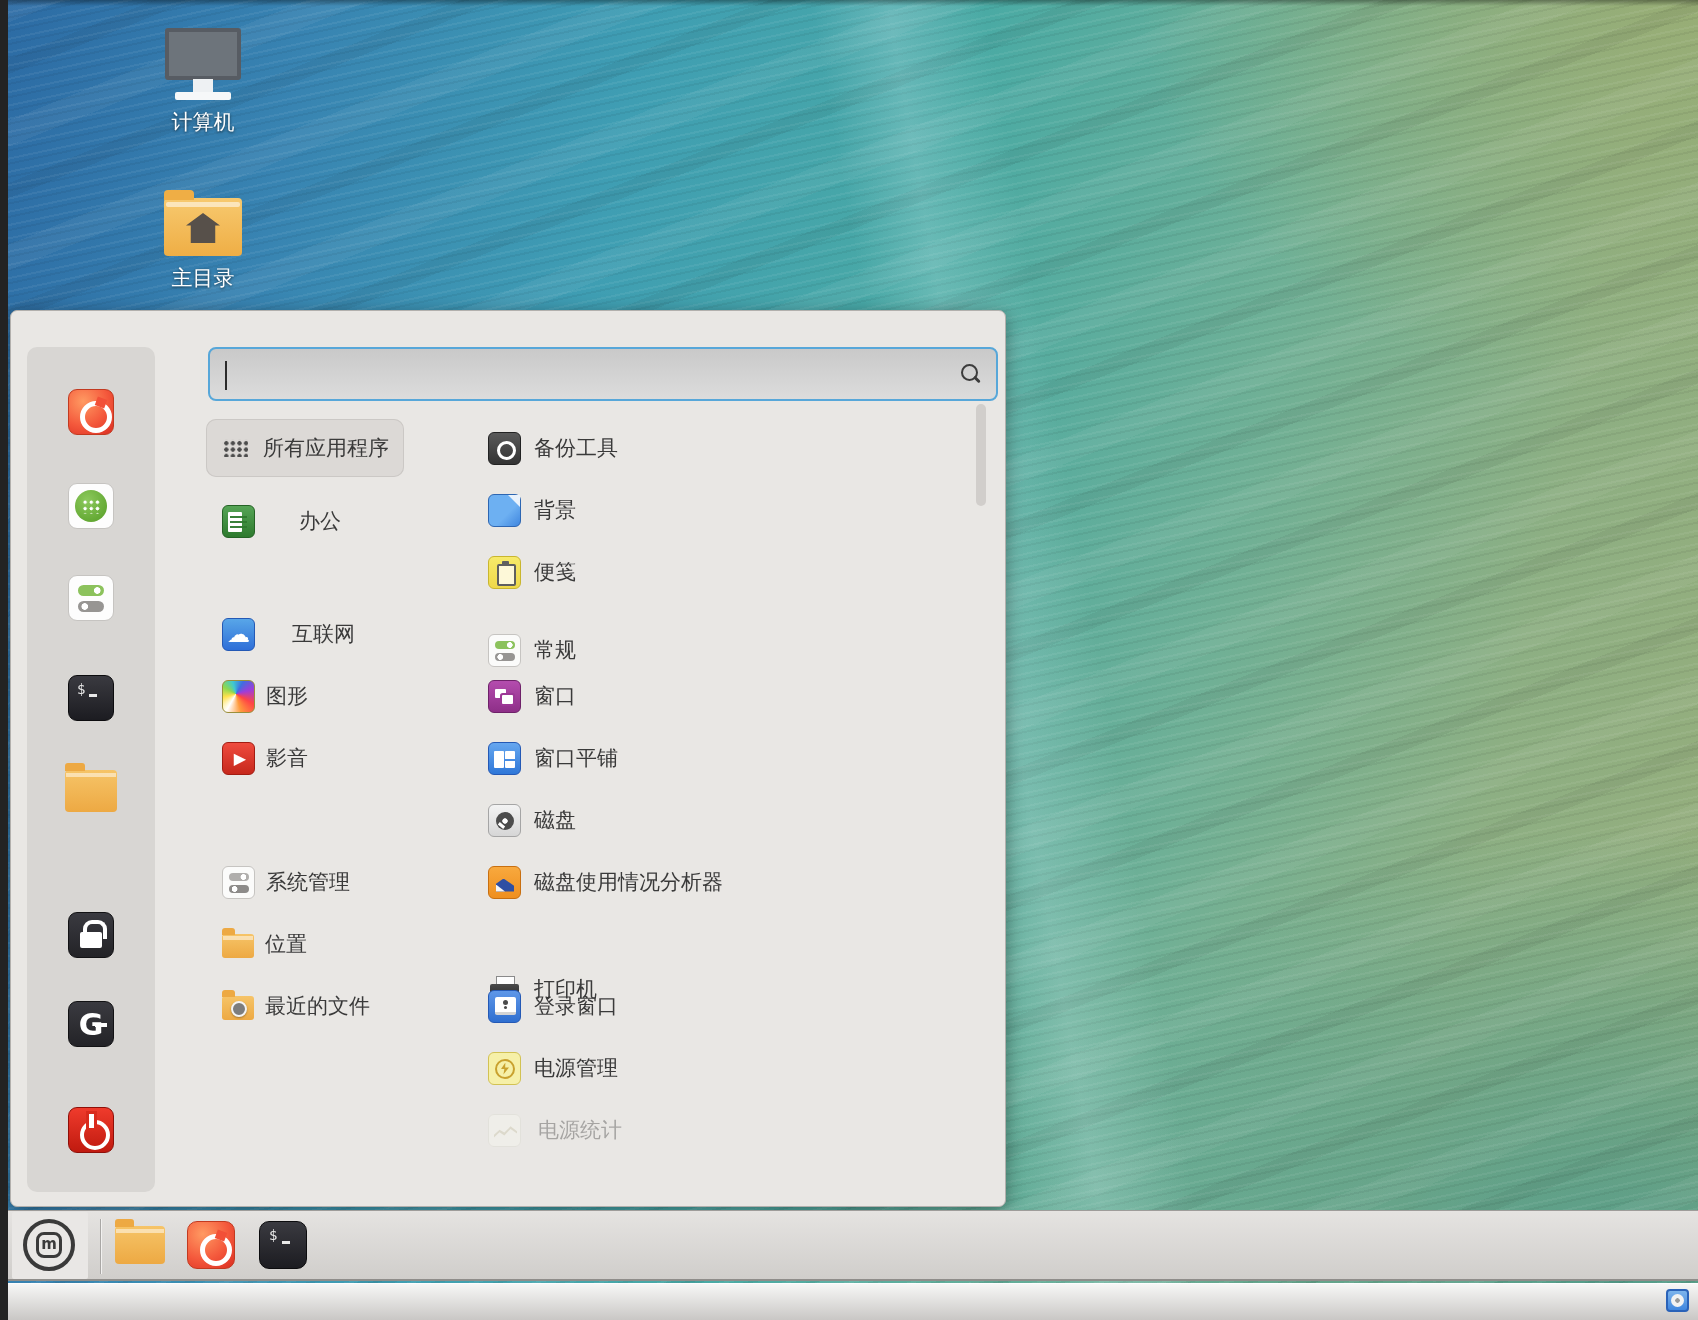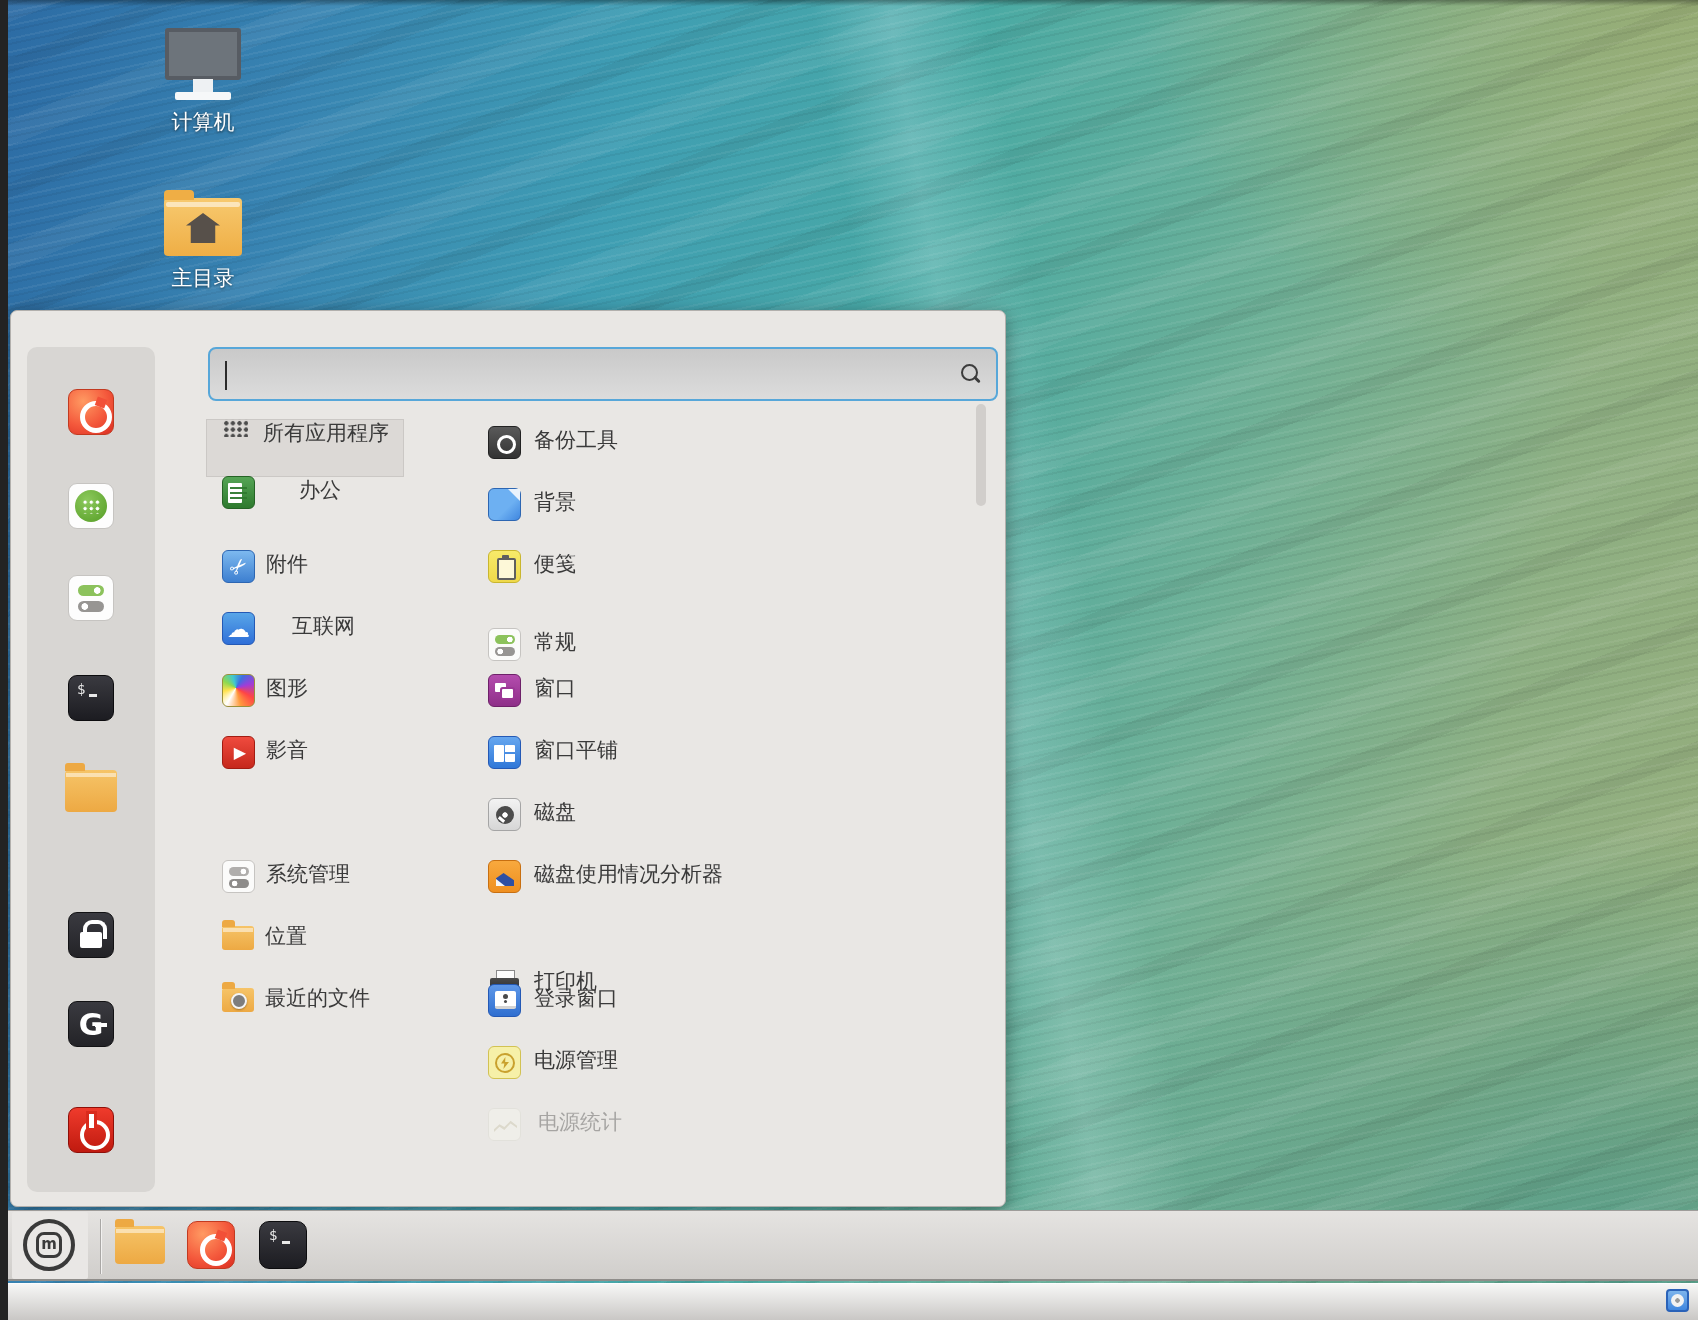--- a/index.html
+++ b/index.html
@@ -76,21 +76,21 @@
   .search { position:absolute; left:208px; top:347px; width:790px; height:54px; border:2px solid #57a7d9; border-radius:8px;
     background:linear-gradient(#c9c9c9,#dcdcdc); display:flex; align-items:center; }
   .search input { position:absolute; left:14px; top:4px; width:720px; height:44px; border:none; background:transparent; outline:none;
     font-size:21px; color:#222; font-family:inherit; }
   .caret { position:absolute; left:15px; top:12px; width:2px; height:29px; background:#2b2b2b; }
   .mag { position:absolute; right:14px; top:15px; width:22px; height:22px; }
   .mag::before { content:""; position:absolute; left:1px; top:0; width:13px; height:13px; border:2.6px solid #3c3c3c; border-radius:50%; }
   .mag::after { content:""; position:absolute; left:13px; top:14px; width:8px; height:2.8px; background:#3c3c3c; transform:rotate(45deg); border-radius:2px; }
 
   
-  .row { position:absolute; height:44px; display:flex; align-items:flex-start; gap:11px; padding-left:16px; border-radius:0; cursor:default; }
+  .row { position:absolute; height:44px; display:flex; align-items:center; gap:11px; padding-left:16px; border-radius:10px; cursor:default; }
   .row .lbl { font-size:21px; color:#3a3a3a; white-space:nowrap; }
   .cat { left:206px; width:252px; }
   .app { left:480px; width:440px; padding-left:8px; gap:13px; }
   .row.selected { background:#dcd9d6; height:58px; width:198px; box-shadow:inset 0 0 0 1px #cbc8c5; }
   .row.faded { opacity:.38; }
 
   
   .mi { position:relative; width:33px; height:33px; border-radius:6px; flex:0 0 33px; }
   .mi-allapps { width:26px; height:18px; flex:0 0 26px; border-radius:0; margin-right:4px;
     background-image:radial-gradient(circle, #4c4c4c 1.9px, rgba(0,0,0,0) 2.3px); background-size:6.6px 6.4px; background-position:1px 1px; }
@@ -217,27 +217,23 @@
   <div class="search">
     <input type="text" value="" placeholder="" style="">
     <span class="caret"></span>
     <span class="mag"></span>
   </div>
 
   <div class="row cat selected" style="top:419px;">
     <span class="mi mi-allapps"></span>
     <span class="lbl">所有应用程序</span>
   </div>
-  <div class="row cat" style="top:476px;gap:44px;">
+  <div class="row cat" style="top:499px;gap:44px;">
     <span class="mi mi-office"></span>
     <span class="lbl">办公</span>
-  </div>
-  <div class="row cat" style="top:550px;">
-    <span class="mi mi-accessories"></span>
-    <span class="lbl">附件</span>
   </div>
   <div class="row cat" style="top:612px;gap:37px;">
     <span class="mi mi-internet"></span>
     <span class="lbl">互联网</span>
   </div>
   <div class="row cat" style="top:674px;">
     <span class="mi mi-graphics"></span>
     <span class="lbl">图形</span>
   </div>
   <div class="row cat" style="top:736px;">

